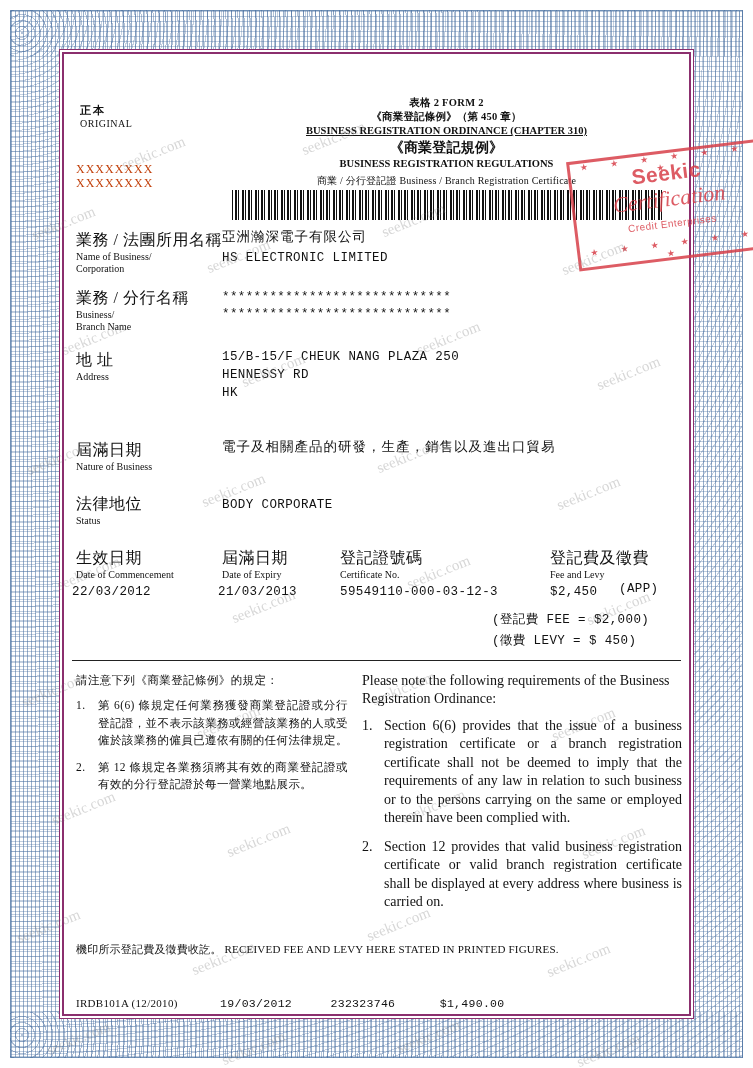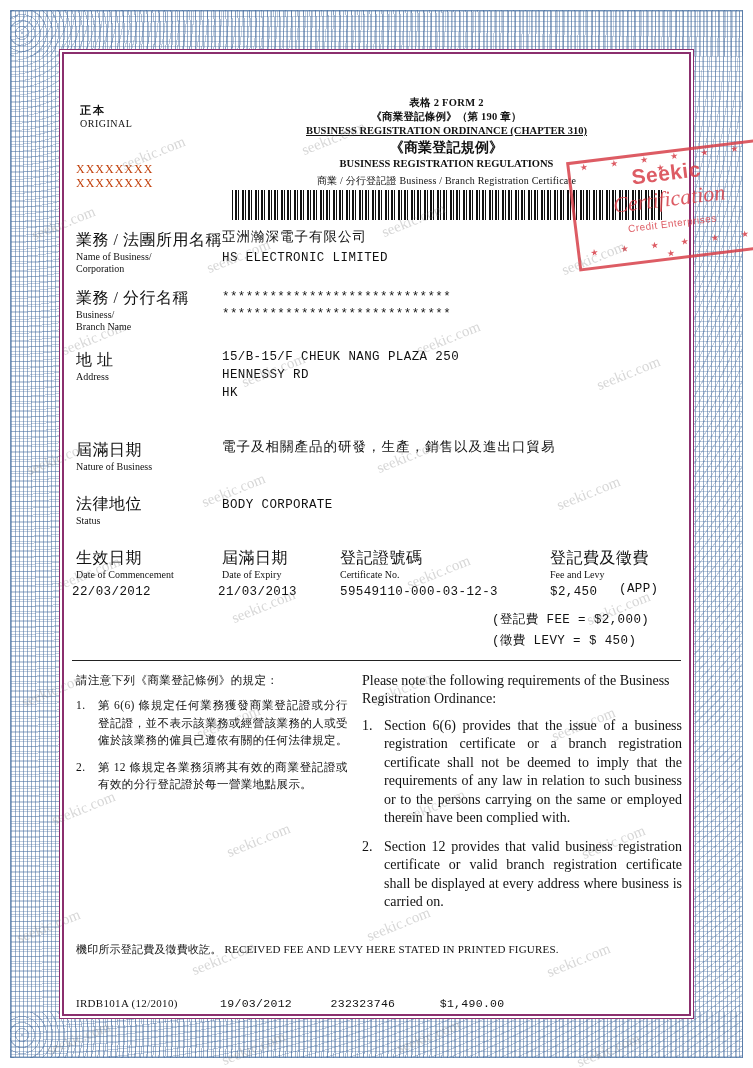--- a/index.html
+++ b/index.html
@@ -263,21 +263,21 @@
       <div class="orig-en">ORIGINAL</div>
     </div>
 
     <div class="cert-no-block">
       <div>XXXXXXXX</div>
       <div>XXXXXXXX</div>
     </div>
 
     <div class="header">
       <div class="ln1">表格 2    FORM 2</div>
-      <div class="ln2">《商業登記條例》（第 190 章）</div>
+      <div class="ln2">《商業登記條例》（第 450 章）</div>
       <div class="ln3">BUSINESS REGISTRATION ORDINANCE (CHAPTER 310)</div>
       <div class="ln4">《商業登記規例》</div>
       <div class="ln5">BUSINESS REGISTRATION REGULATIONS</div>
     </div>
 
     <div class="barcode-row">
       <div class="barcode-caption">商業 / 分行登記證     Business / Branch Registration Certificate</div>
       <div class="barcode"></div>
     </div>
 

